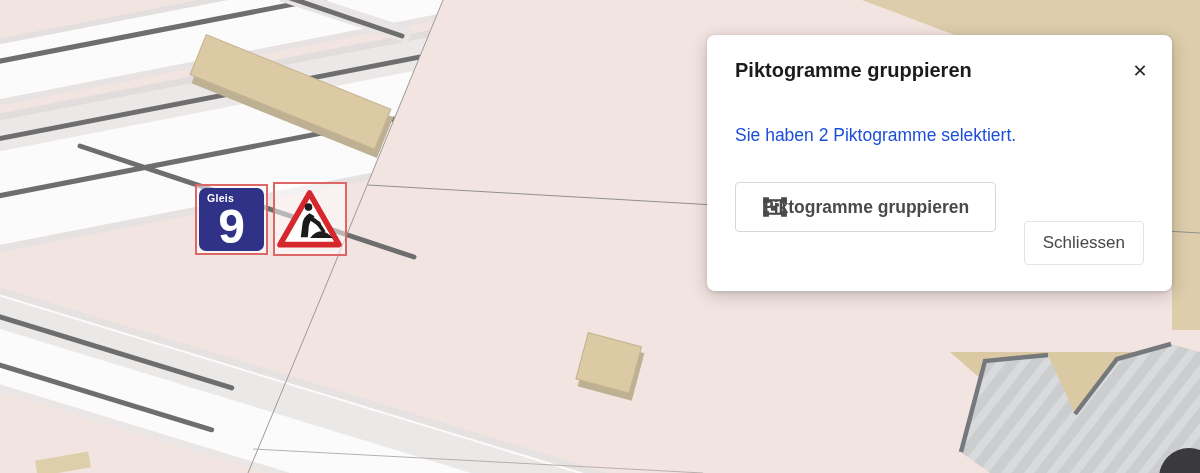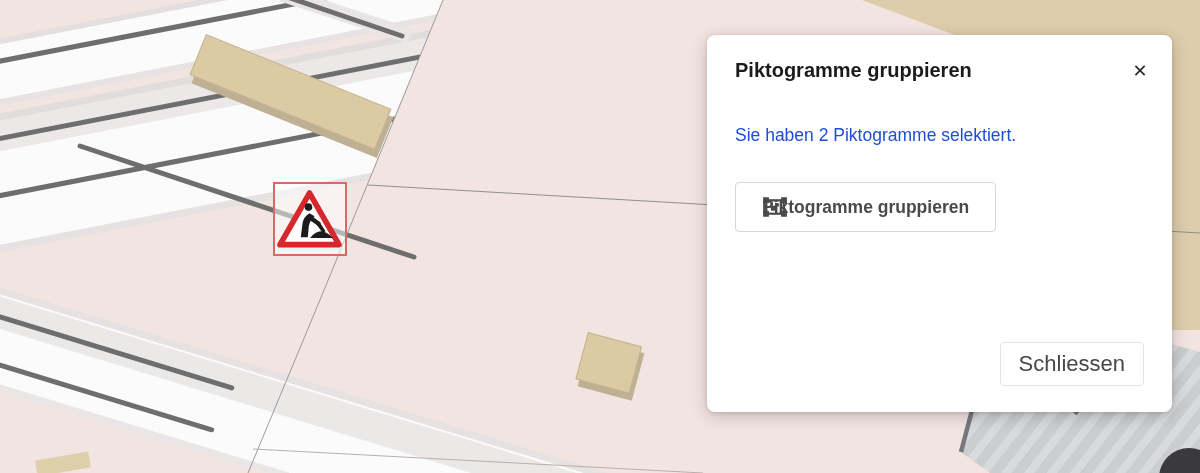--- a/index.html
+++ b/index.html
@@ -58,40 +58,40 @@
   .sign{border:2.5px solid var(--selection-red,#dd6666);}
   .sign-track{left:195px;top:184px;width:73px;height:71px;background:rgba(255,255,255,.55);}
   .sign-track-inner{left:2px;top:2px;right:2px;bottom:2px;background:var(--sign-blue,#2f3287);border-radius:7px;overflow:hidden;}
   .sign-track-label{left:8px;top:4px;color:#fff;font-size:10.5px;font-weight:700;letter-spacing:.3px;}
   .sign-track-number{left:0;right:0;bottom:1px;color:#fff;font-size:48px;line-height:.95;font-weight:700;text-align:center;}
   .sign-construction{left:273px;top:182px;width:74px;height:74px;background:rgba(255,255,255,.5);}
   .sign-construction svg{left:1px;top:1px;}
 
   
   .modal{
-    left:707px;top:35px;width:465px;height:377px;background:#fff;border-radius:8px;
+    left:707px;top:35px;width:465px;height:256px;background:#fff;border-radius:8px;
     box-shadow:0 4px 18px rgba(0,0,0,.20),0 1px 4px rgba(0,0,0,.12);
   }
   .modal-title{left:28px;top:24px;font-size:20px;font-weight:700;color:#1b1b1b;}
   .modal-close{
     right:16px;top:20px;width:32px;height:32px;background:none;border:none;cursor:pointer;
     font-size:18px;color:#2d2d2d;display:flex;align-items:center;justify-content:center;
     font-family:"Liberation Sans",sans-serif;
   }
   .modal-message{left:28px;top:90px;font-size:17.5px;color:#1d4ed8;}
   .btn{background:#fff;cursor:pointer;font-family:"Liberation Sans",sans-serif;border-radius:4px;}
   .btn-group{
     left:28px;top:147px;height:50px;padding:0 26px;
     display:inline-flex;align-items:center;gap:13px;
     border:1px solid #d7d7d7;font-size:17.5px;font-weight:700;color:var(--modal-text,#4a4a4a);
   }
   .btn-group svg{position:static;flex:none;}
   .btn-schliessen{
     right:28px;bottom:26px;height:44px;padding:0 18px;
-    border:1px solid #e4e4e4;font-size:22px;color:#474747;
+    border:1px solid #e4e4e4;font-size:17px;color:#474747;
   }
 </style>
 </head>
 <body>
 
 <div id="stage">
 
   <div class="track-upper">
     <div class="sA-top"></div>
     <div class="bA"></div>
@@ -137,20 +137,26 @@
     <line x1="368" y1="185" x2="1200" y2="233" stroke="#8f8f8f" stroke-width="1"></line>
     <line x1="253" y1="449" x2="703" y2="473" stroke="#b8afac" stroke-width="1"></line>
 
     <polygon points="950,352 1200,352 1200,473 1088,473" fill="#dbc9a4"></polygon>
     <polygon points="961,452 985,361 1048,355 1075,414 1117,359 1171,344 1200,352 1200,473 990,473" fill="url(#stairStripes)"></polygon>
     <polyline points="961,452 985,361 1048,355" fill="none" stroke="#75787c" stroke-width="4.5"></polyline>
     <polyline points="1075,414 1117,359 1171,344" fill="none" stroke="#75787c" stroke-width="4.5"></polyline>
     <circle cx="1189" cy="478" r="30" fill="#3a3a3d"></circle>
   </svg>
 
+  <div class="sign sign-track">
+    <div class="sign-track-inner">
+      <div class="sign-track-label">Gleis</div>
+      <div class="sign-track-number">9</div>
+    </div>
+  </div>
 
   <div class="sign sign-construction">
     <svg width="67" height="67" viewBox="0 0 100 94">
       <path d="M50 9 L94 86 L6 86 Z" fill="#ffffff" stroke="var(--sign-red,#d6272c)" stroke-width="8.5" stroke-linejoin="round"></path>
       <g fill="#1c1c1c">
         <circle cx="48.5" cy="30" r="5.7"></circle>
         <path d="M37 75 L39.5 55 Q41 44 50 39 L57.5 43.5 Q50.5 50 49 58 L47.5 75 Z"></path>
         <path d="M53 43 L67 53.5 L63.5 58.5 L49 48.5 Z"></path>
         <path d="M64.5 51.5 L74 66 L70 69 L60.5 56 Z"></path>
         <path d="M51 76 Q66 56 85 76 Z"></path>

